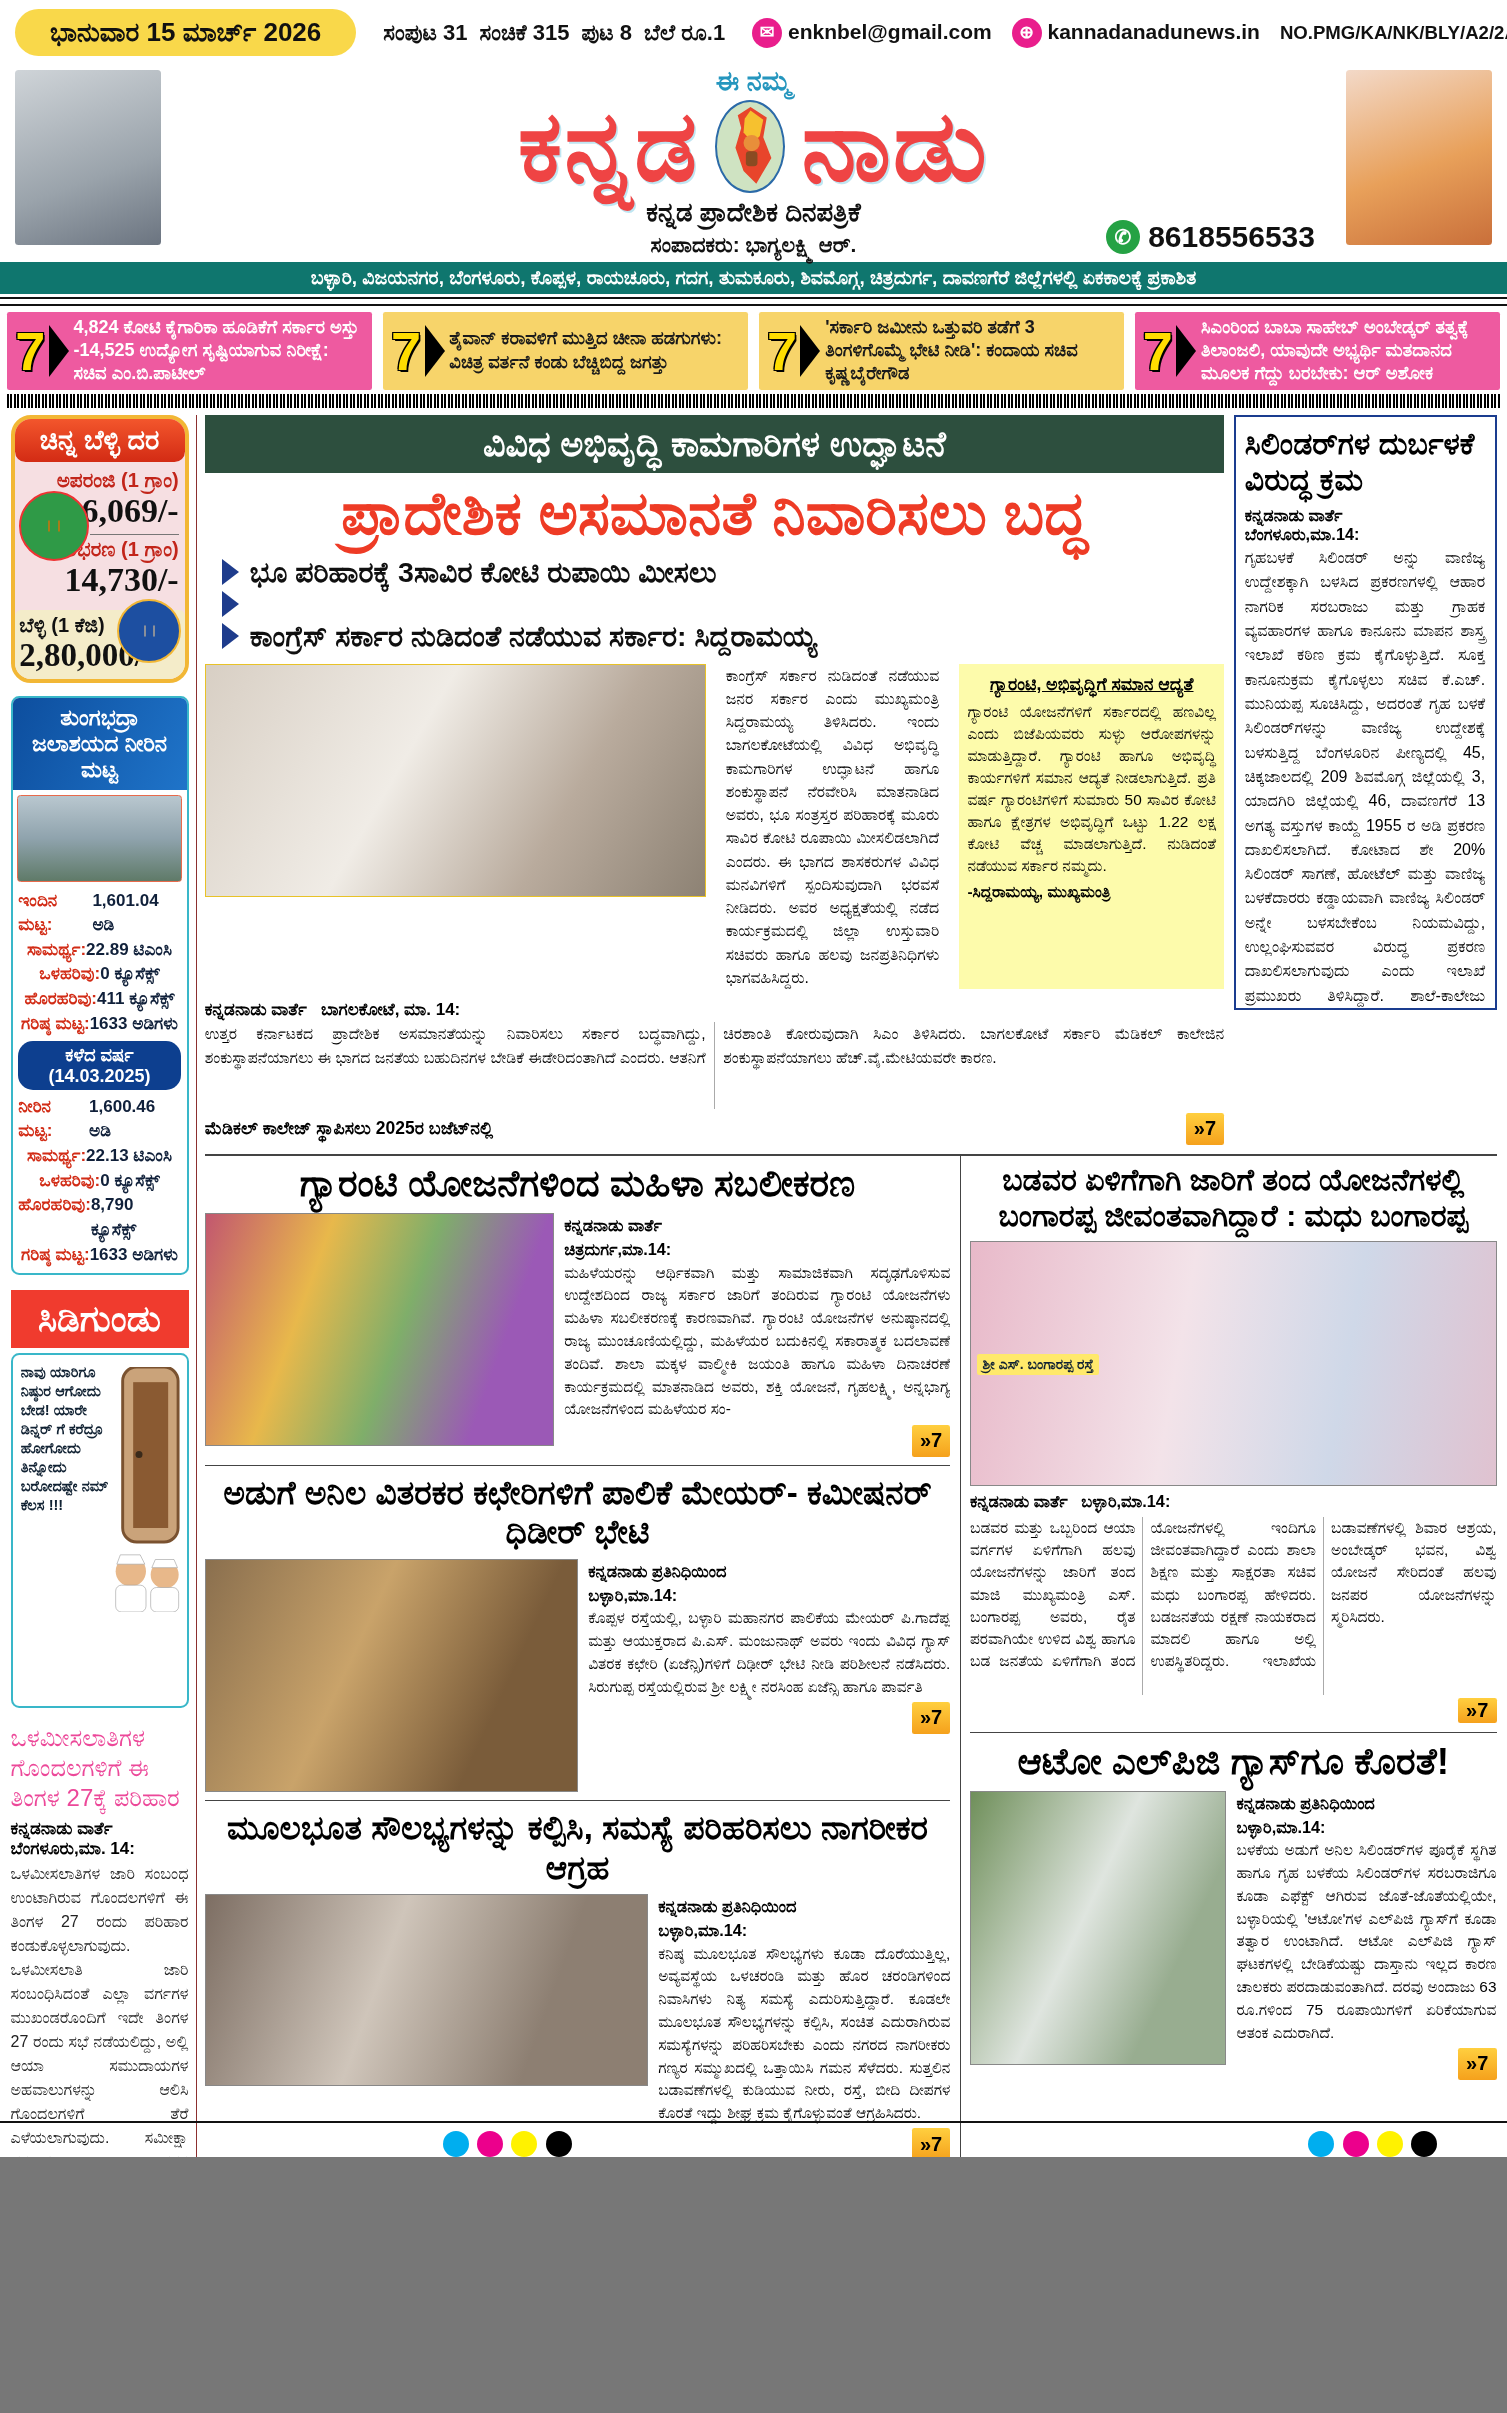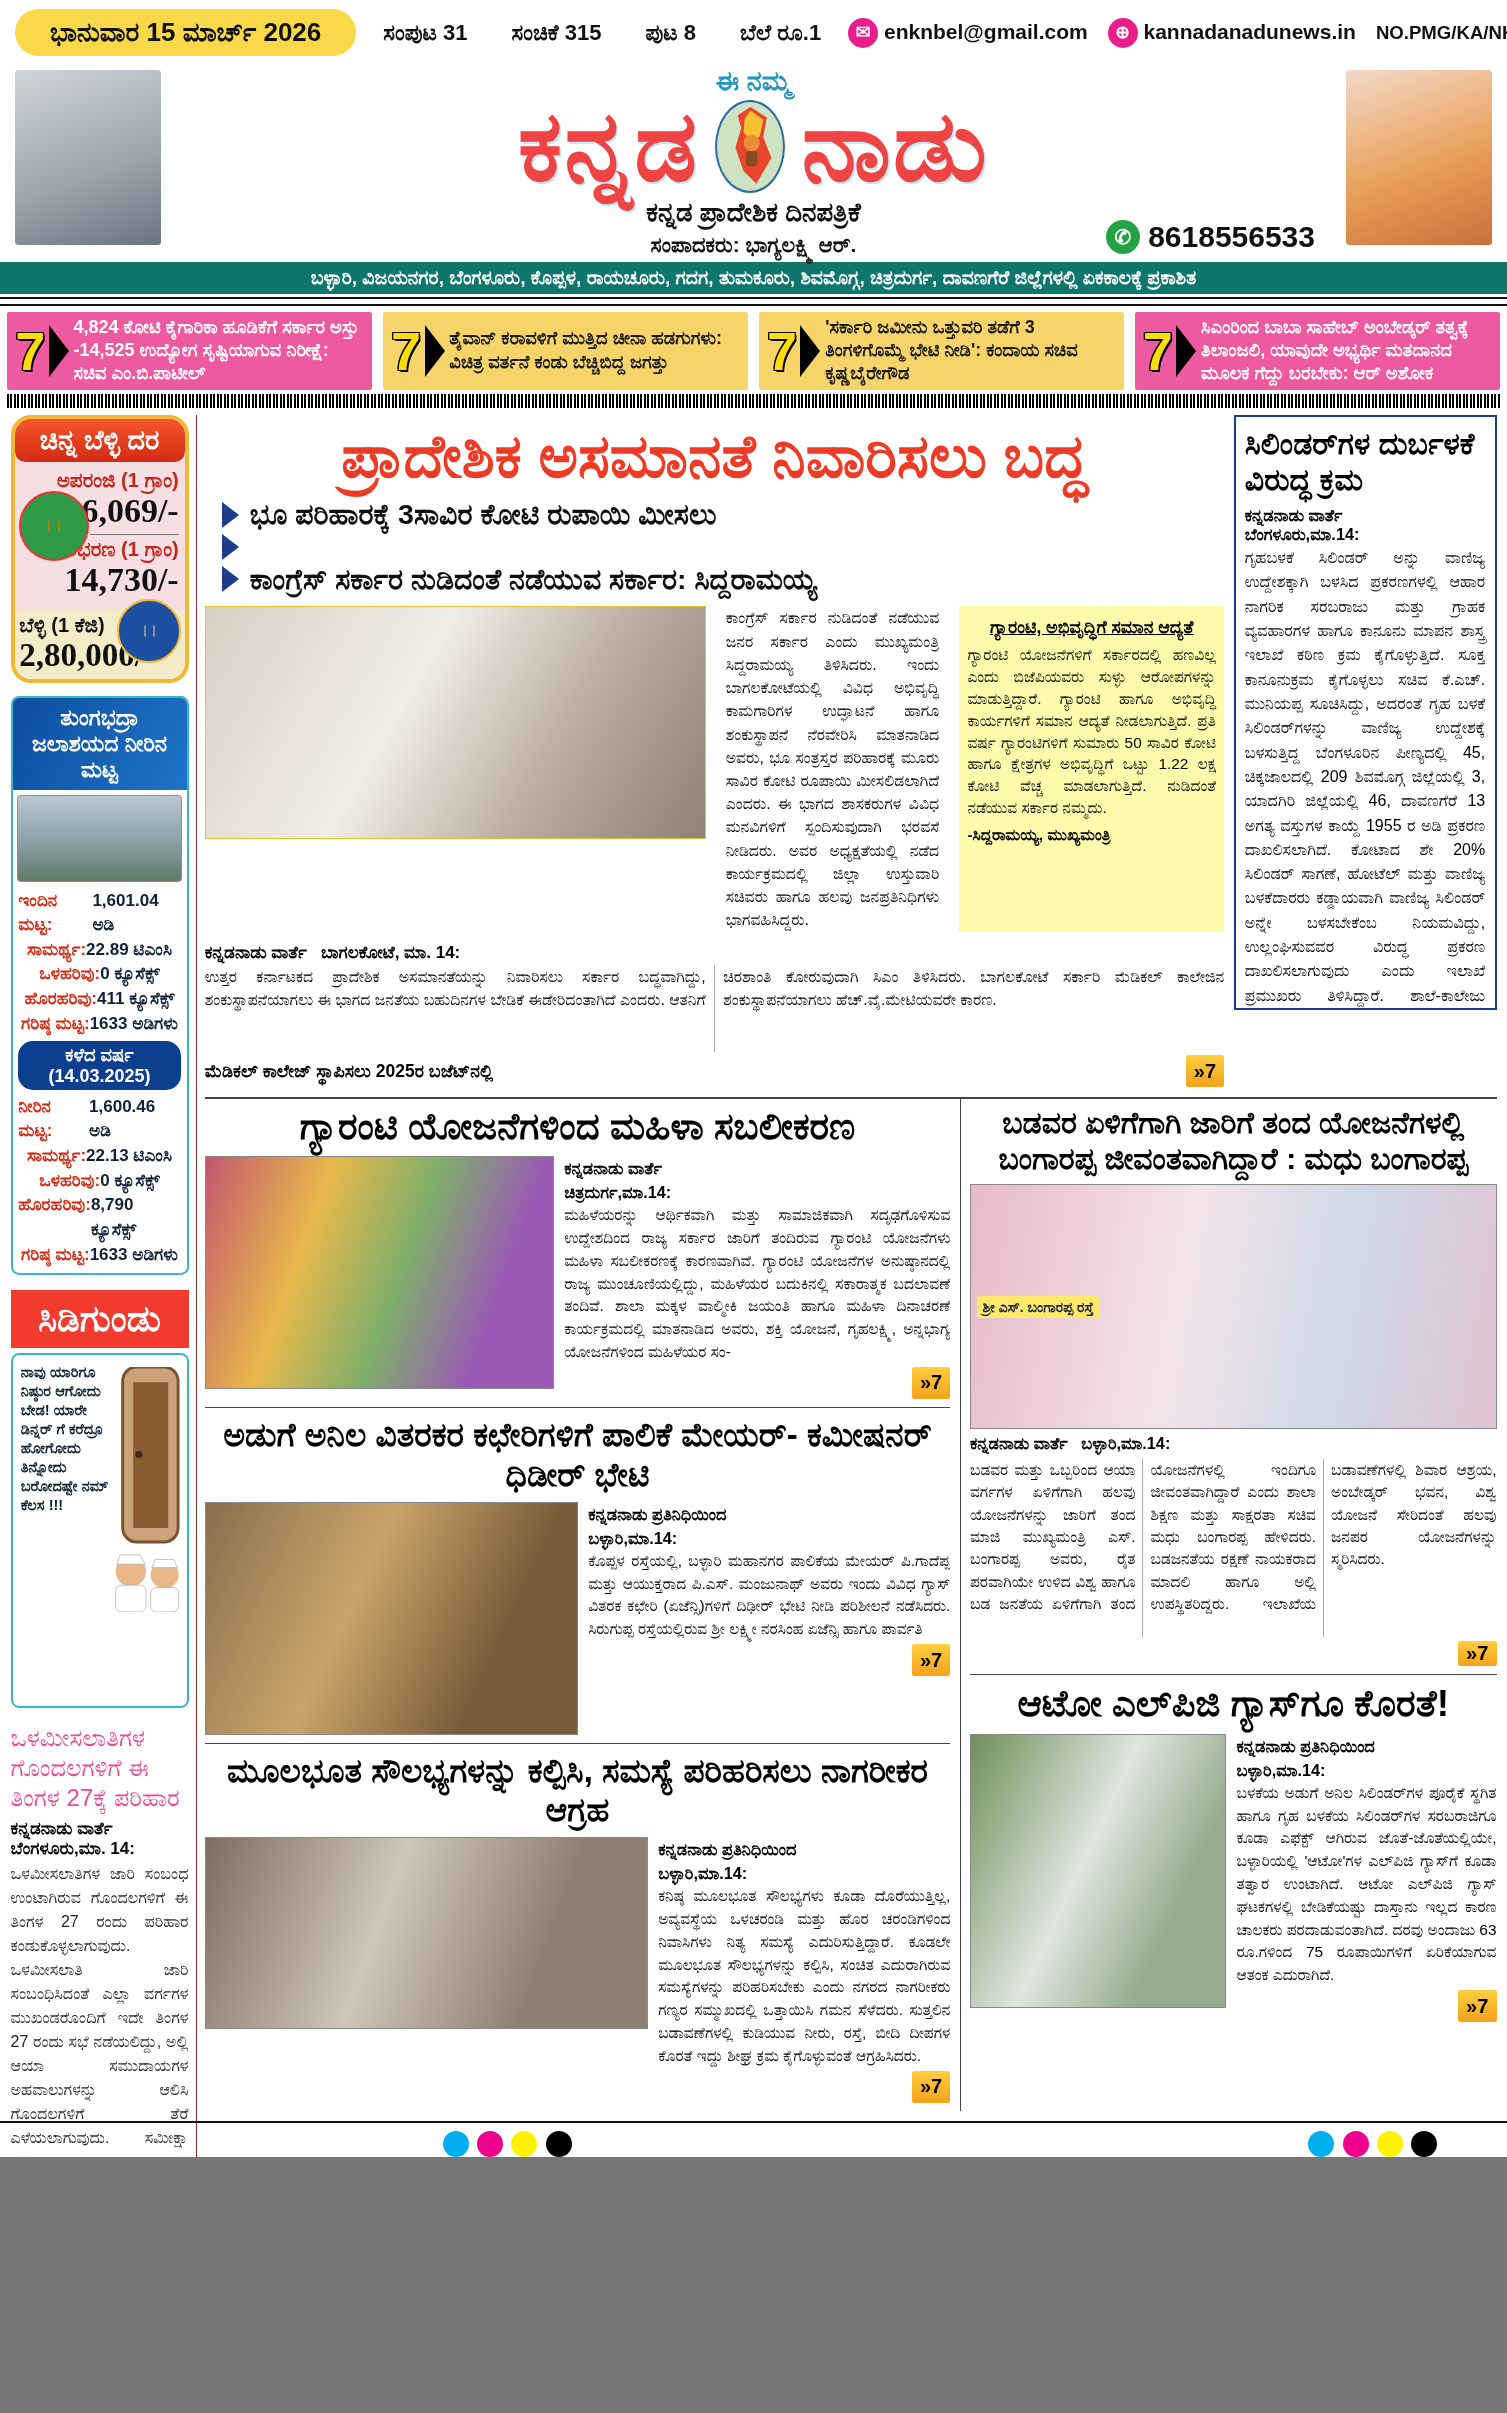--- a/index.html
+++ b/index.html
@@ -2,21 +2,21 @@
 <html style="font-size:9.3px"><head>
 <meta charset="utf-8">
 <style>
   * { margin:0; padding:0; box-sizing:border-box; }
   body { background:#777; font-family:"Liberation Sans", sans-serif; }
   .page { width:1507px; height:2157px; background:#fff; position:relative; overflow:hidden; margin:0 auto; }
 
   
   .topbar { height:65px; display:flex; align-items:center; padding:0 15px; gap:27px; }
   .date-pill { background:#f9d84a; border-radius:28px; padding:8.2px 35px; font-weight:bold; font-size:26px; color:#111; white-space:nowrap; }
-  .issue-info { display:flex; gap:44px; font-weight:bold; font-size:22px; color:#111; white-space:nowrap; }
+  .issue-info { display:flex; gap:12px; font-weight:bold; font-size:22px; color:#111; white-space:nowrap; }
   .top-contacts { display:flex; align-items:center; gap:20px; margin-left:auto; font-weight:bold; font-size:21px; color:#111; white-space:nowrap; }
   .circle-ic { width:30px; height:30px; border-radius:50%; background:#e91e8c; color:#fff; display:inline-flex; align-items:center; justify-content:center; font-size:17.5px; font-weight:bold; margin-right:5.8px; }
   .reg-line { font-weight:bold; font-size:18.6px; }
 
   
   .masthead { height:197px; position:relative; }
   .mast-photo { position:absolute; top:4.7px; width:146px; height:175px; border-radius:3.5px; }
   .mast-photo.left { left:15px; background:linear-gradient(160deg,#cfd4d8,#9aa3ab 60%,#6b7480); }
   .mast-photo.right { right:15px; background:linear-gradient(160deg,#f3d9c8,#e8a05a 55%,#c96f3a); }
   .mast-center { position:absolute; left:175px; right:175px; top:0; bottom:0; text-align:center; }
@@ -325,20 +325,21 @@
         <div class="rail-headline">ಒಳಮೀಸಲಾತಿಗಳ ಗೊಂದಲಗಳಿಗೆ ಈ ತಿಂಗಳ 27ಕ್ಕೆ ಪರಿಹಾರ</div>
         <div class="art-dateline"><span>ಕನ್ನಡನಾಡು ವಾರ್ತೆ</span> <span>ಬೆಂಗಳೂರು,ಮಾ. 14:</span></div>
         <div class="art-body">ಒಳಮೀಸಲಾತಿಗಳ ಜಾರಿ ಸಂಬಂಧ ಉಂಟಾಗಿರುವ ಗೊಂದಲಗಳಿಗೆ ಈ ತಿಂಗಳ 27 ರಂದು ಪರಿಹಾರ ಕಂಡುಕೊಳ್ಳಲಾಗುವುದು. ಒಳಮೀಸಲಾತಿ ಜಾರಿ ಸಂಬಂಧಿಸಿದಂತೆ ಎಲ್ಲಾ ವರ್ಗಗಳ ಮುಖಂಡರೊಂದಿಗೆ ಇದೇ ತಿಂಗಳ 27 ರಂದು ಸಭೆ ನಡೆಯಲಿದ್ದು, ಅಲ್ಲಿ ಆಯಾ ಸಮುದಾಯಗಳ ಅಹವಾಲುಗಳನ್ನು ಆಲಿಸಿ ಗೊಂದಲಗಳಿಗೆ ತೆರೆ ಎಳೆಯಲಾಗುವುದು. ಸಮೀಕ್ಷಾ ವರದಿಯ ಅಂಕಿ-ಅಂಶಗಳ ಆಧಾರದಲ್ಲಿ ಸರ್ಕಾರ ಮುಂದಿನ ತೀರ್ಮಾನ ಕೈಗೊಳ್ಳಲಿದೆ. ನಗರದಲ್ಲಿ ಸುದ್ದಿಗಾರರ ಜೊತೆ ಮಾತನಾಡಿದ ಅವರು, ಎಲ್ಲಾ ಸಮುದಾಯಗಳಿಗೂ ನ್ಯಾಯ ಒದಗಿಸುವ ನಿಟ್ಟಿನಲ್ಲಿ ಸರ್ಕಾರ ಬದ್ಧವಾಗಿದೆ ಎಂದು ತಿಳಿಸಿದರು. ಸಭೆಯಲ್ಲಿ ಕೈಗೊಳ್ಳುವ ನಿರ್ಣಯಗಳನ್ನು ಶೀಘ್ರವೇ ಜಾರಿಗೊಳಿಸಲಾಗುವುದು ಎಂದು ಹೇಳಿದರು.</div>
       </div>
     </div>
 
     <div class="main-area">
 
       <div class="top-band">
         <div class="lead-story">
+          <div class="kicker">ವಿವಿಧ ಅಭಿವೃದ್ಧಿ ಕಾಮಗಾರಿಗಳ ಉದ್ಘಾಟನೆ</div>
           <div class="lead-headline">ಪ್ರಾದೇಶಿಕ ಅಸಮಾನತೆ ನಿವಾರಿಸಲು ಬದ್ಧ</div>
           <div class="bullets">
             <div class="bullet">
                 <span class="b-arrow"></span>
                 <span>ಭೂ ಪರಿಹಾರಕ್ಕೆ 3ಸಾವಿರ ಕೋಟಿ ರುಪಾಯಿ ಮೀಸಲು</span>
               </div>
             <div class="bullet">
                 <span class="b-arrow"></span>
               </div>
             <div class="bullet">

